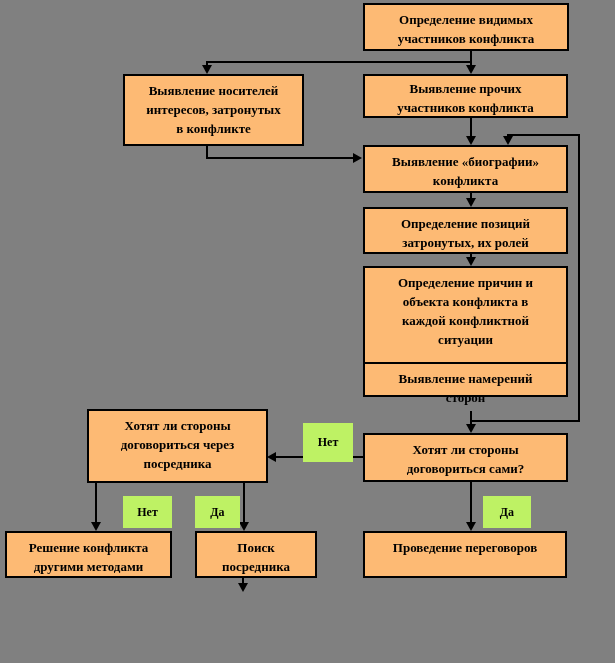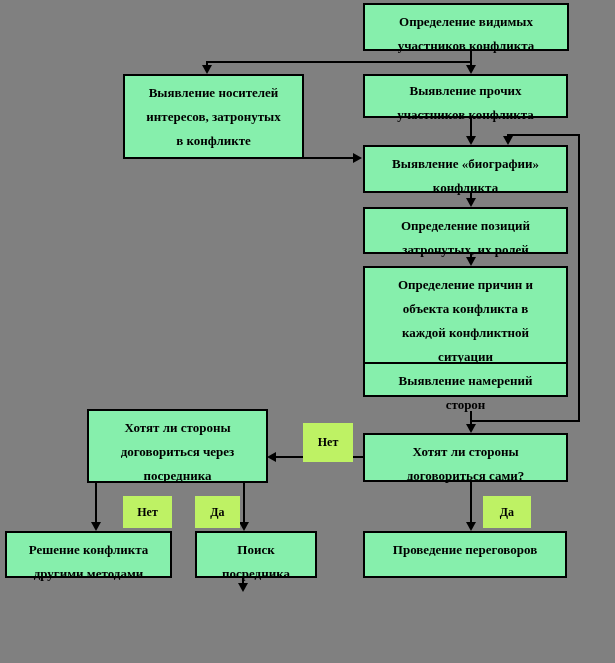--- a/index.html
+++ b/index.html
@@ -8,26 +8,26 @@
     position: relative;
     width: 615px;
     height: 663px;
     background: #808080;
     font-family: "Liberation Serif", serif;
     overflow: hidden;
   }
   .node {
     position: absolute;
     box-sizing: border-box;
-    background: #86efac;
+    background: #fdba74;
     border: 2px solid #000000;
     color: #000000;
     font-weight: bold;
     font-size: 13px;
-    line-height: 24px;
+    line-height: 19px;
     text-align: center;
     white-space: pre-line;
     padding-top: 5px;
   }
   .lbl {
     position: absolute;
     box-sizing: border-box;
     background: #bef264;
     color: #000000;
     font-weight: bold;
@@ -37,21 +37,21 @@
     justify-content: center;
   }
   .seg { position: absolute; background: #000000; }
   .arr { position: absolute; width: 0; height: 0; }
   .arr.down  { border-left: 5px solid transparent; border-right: 5px solid transparent; border-top: 9px solid #000; }
   .arr.left  { border-top: 5px solid transparent; border-bottom: 5px solid transparent; border-right: 9px solid #000; }
   .arr.right { border-top: 5px solid transparent; border-bottom: 5px solid transparent; border-left: 9px solid #000; }
 
   
   #n-define-visible  { left: 363px; top: 3px;   width: 206px; height: 48px; }
-  #n-identify-holders{ left: 123px; top: 74px;  width: 181px; height: 85px; }
+  #n-identify-holders{ left: 123px; top: 74px;  width: 181px; height: 72px; }
   #n-identify-others { left: 363px; top: 74px;  width: 205px; height: 44px; padding-top: 3px; }
   #n-biography       { left: 363px; top: 145px; width: 205px; height: 48px; }
   #n-positions       { left: 363px; top: 207px; width: 205px; height: 47px; }
   #n-causes          { left: 363px; top: 266px; width: 205px; height: 102px; }
   #n-intentions      { left: 363px; top: 362px; width: 205px; height: 35px; }
   #n-q-self          { left: 363px; top: 433px; width: 205px; height: 49px; }
   #n-q-mediator      { left: 87px;  top: 409px; width: 181px; height: 74px; }
   #n-negotiations    { left: 363px; top: 531px; width: 204px; height: 47px; }
   #n-other-methods   { left: 5px;   top: 531px; width: 167px; height: 47px; }
   #n-find-mediator   { left: 195px; top: 531px; width: 122px; height: 47px; }

